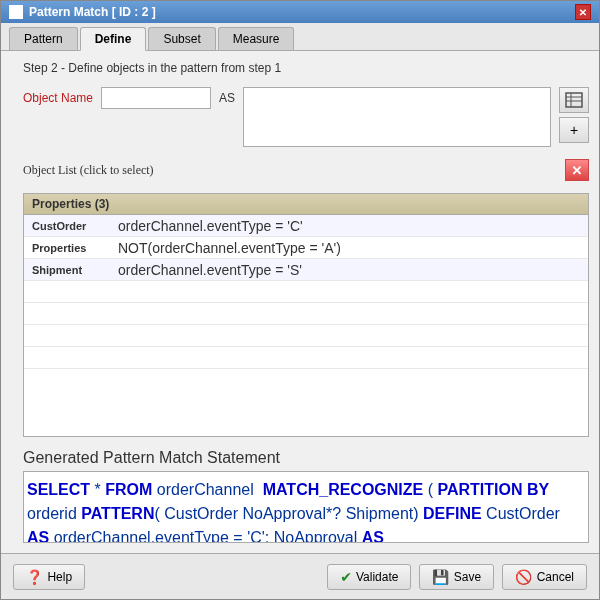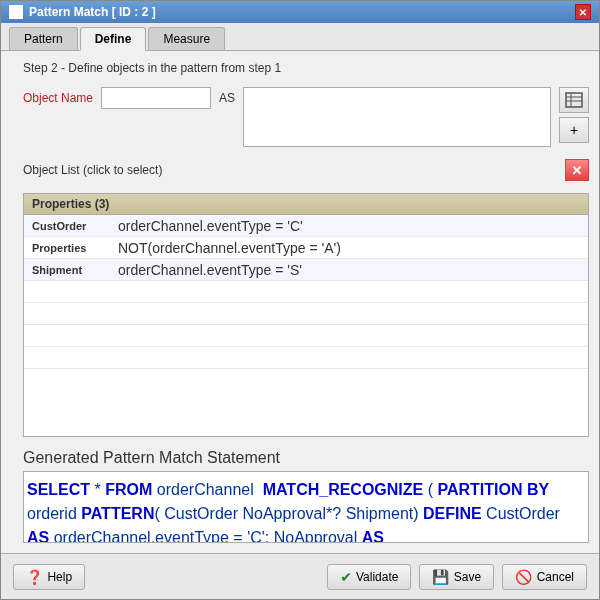--- a/index.html
+++ b/index.html
@@ -143,20 +143,21 @@
       font-size: 14px;
     }
     .object-list-row {
       display: flex;
       align-items: center;
       justify-content: space-between;
     }
     .object-list-label {
       font-size: 12px;
       color: #333;
+      font-family: Liberation Serif, serif;
     }
     .delete-btn {
       width: 24px;
       height: 22px;
       border: 1px solid #cc4444;
       background: linear-gradient(to bottom, #ff8888, #dd4444);
       cursor: pointer;
       display: flex;
       align-items: center;
       justify-content: center;
@@ -267,20 +268,23 @@
     </div>
     <div class="title-close">✕</div>
   </div>
 
   <div class="tabs-row">
     <div class="tab">
       <span>Pattern</span>
     </div>
     <div class="tab active">
       <span>Define</span>
+    </div>
+    <div class="tab">
+      <span>Subset</span>
     </div>
     <div class="tab">
       <span>Measure</span>
     </div>
   </div>
 
   <div class="content">
 
     <div class="step-label">Step 2 - Define objects in the pattern from step 1</div>
 

